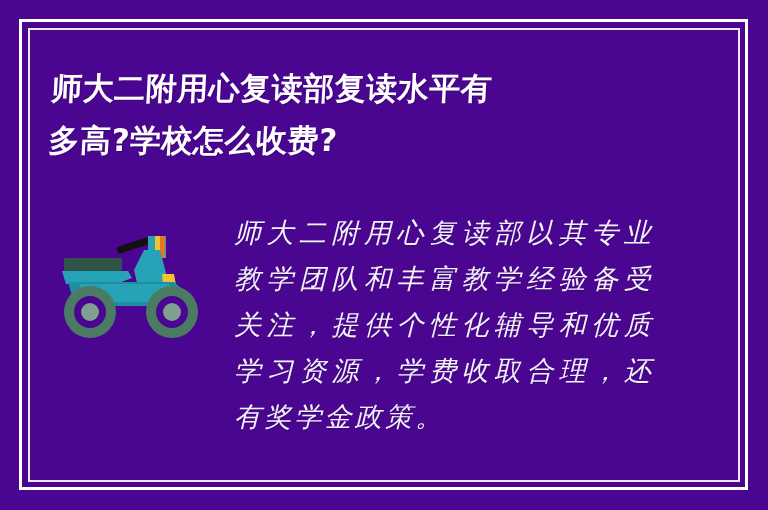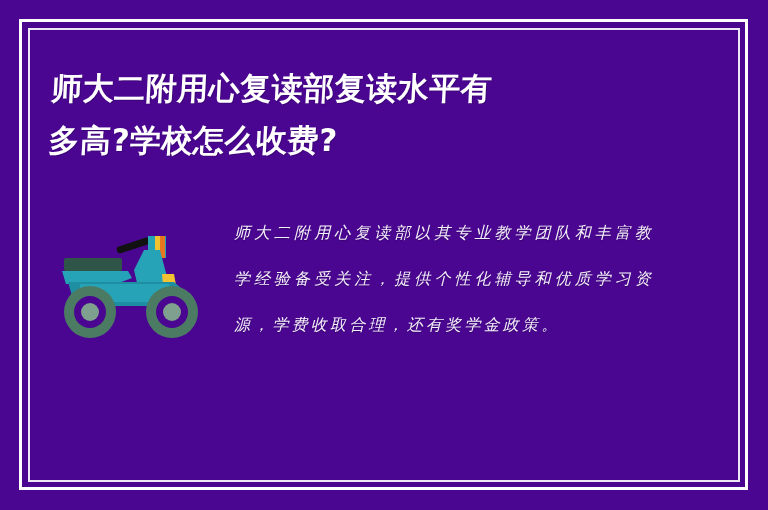--- a/index.html
+++ b/index.html
@@ -55,21 +55,21 @@
     white-space: pre-line;
   }
 
   
   .bodycopy {
     position: absolute;
     left: 234px;
     top: 210px;
     width: 420px;
     color: #F4F0FA;
-    font-size: 16px;
+    font-size: 27px;
     line-height: 46px;
     letter-spacing: 3.2px;
     font-family: "DejaVu Serif", "Liberation Serif", serif;
     font-style: italic;
     text-align: justify;
     text-shadow: 0 1px 1px rgba(0,0,0,0.25);
   }
 
   
   .scooter-wrap {

